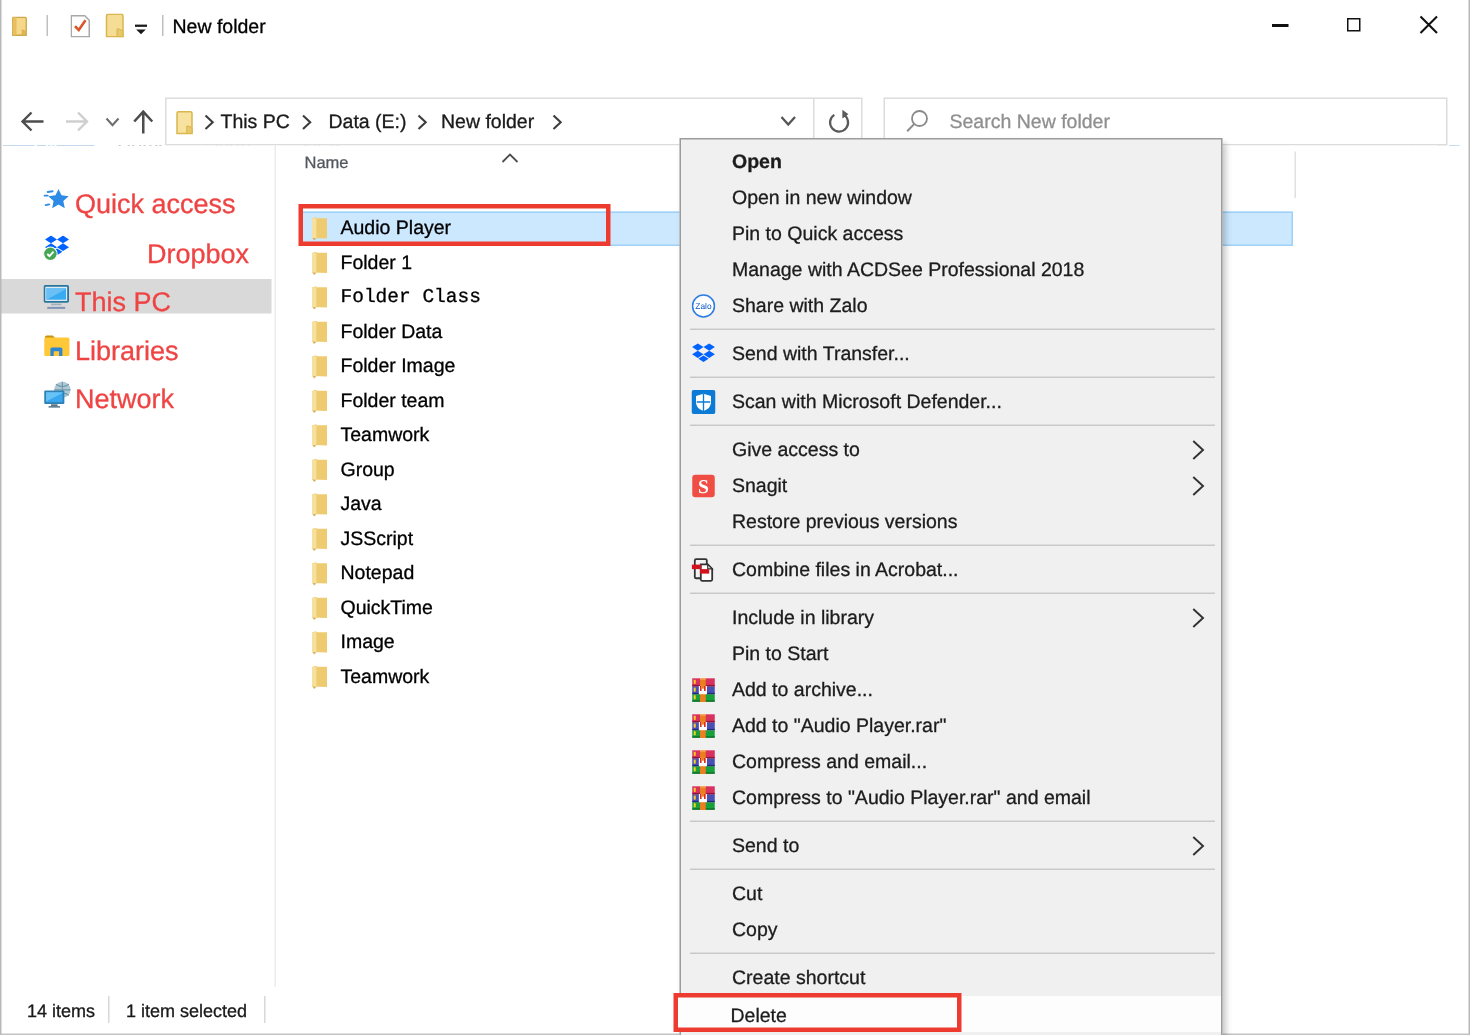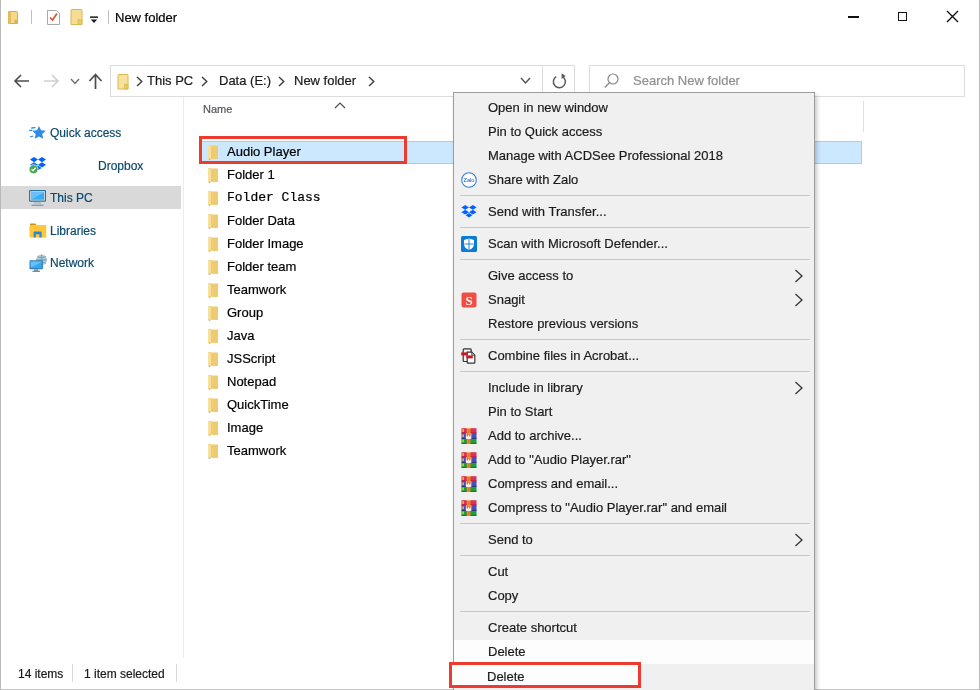--- a/index.html
+++ b/index.html
@@ -20,21 +20,21 @@
 
   
   #toolbar { position:absolute; left:0; top:60px; width:980px; height:37px; background:#fff; }
   .navicon { position:absolute; top:0; }
   #addrbox { position:absolute; left:110px; top:5px; width:465px; height:32px; border:1px solid #dcdcdc; background:#fff; }
   #searchbox { position:absolute; left:589px; top:5px; width:376px; height:32px; border:1px solid #dcdcdc; background:#fff; }
   .crumb { position:absolute; top:4px; font-size:13px; color:#1a1a1a; }
 
   
   #sidebar { position:absolute; left:0; top:97px; width:184px; height:564px; background:#fff; border-right:1px solid #ececec; }
-  .sidetext { position:absolute; left:50px; font-size:12px; color:#0c4a6e; }
+  .sidetext { position:absolute; left:50px; font-size:18px; color:#ef4444; }
 
   
   #filelist { position:absolute; left:184px; top:97px; right:0; height:561px; background:#fff; }
 
   
   #statusbar { position:absolute; left:0; top:658px; width:980px; height:32px; background:#fff; font-size:12px; color:#191919; }
 
   
   #menu { position:absolute; left:453px; top:92px; width:362px; height:600px; background:#f0f0f0; border:1px solid #9c9c9c; box-shadow:2px 3px 4px rgba(0,0,0,0.22); padding-top:3px; }
   .mi { position:relative; height:24px; line-height:24px; padding-left:34px; font-size:13px; color:#1c1c1c; white-space:nowrap; }
@@ -371,20 +371,21 @@
 <div id="statusbar">
   <div class="abs" style="left:18px; top:9px;">14 items</div>
   <div class="abs" style="left:72px; top:6px; width:1px; height:18px; background:#d8d8d8;"></div>
   <div class="abs" style="left:84px; top:9px;">1 item selected</div>
   <div class="abs" style="left:176px; top:6px; width:1px; height:18px; background:#d8d8d8;"></div>
 </div>
 
 <div class="abs" style="left:0; top:688.5px; width:980px; height:1.5px; background:#c4c4c4;"></div>
 
 <div id="menu">
+    <div class="mi" style="font-weight:bold;">Open</div>
     <div class="mi" style="">Open in new window</div>
     <div class="mi" style="">Pin to Quick access</div>
     <div class="mi" style="">Manage with ACDSee Professional 2018</div>
     <div class="mi" style=""><svg class="ic" viewBox="0 0 16 16">
         <circle cx="8" cy="8" r="7.3" fill="#fff" stroke="#2a7de2" stroke-width="1.05"></circle>
         <text x="8" y="10" font-size="5.6" fill="#0a56c4" text-anchor="middle" font-family="Liberation Sans">Zalo</text>
       </svg>Share with Zalo</div>
     <div class="msep"></div>
     <div class="mi" style=""><svg class="ic" viewBox="0 0 16 16">
         <g fill="#0062ff">

